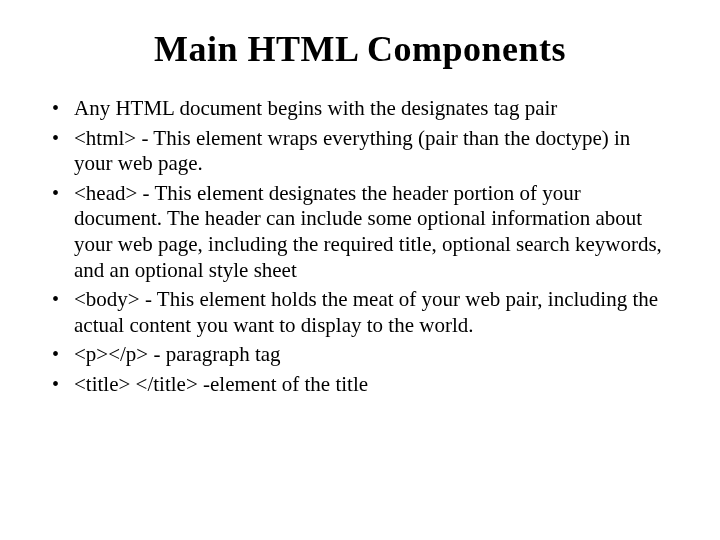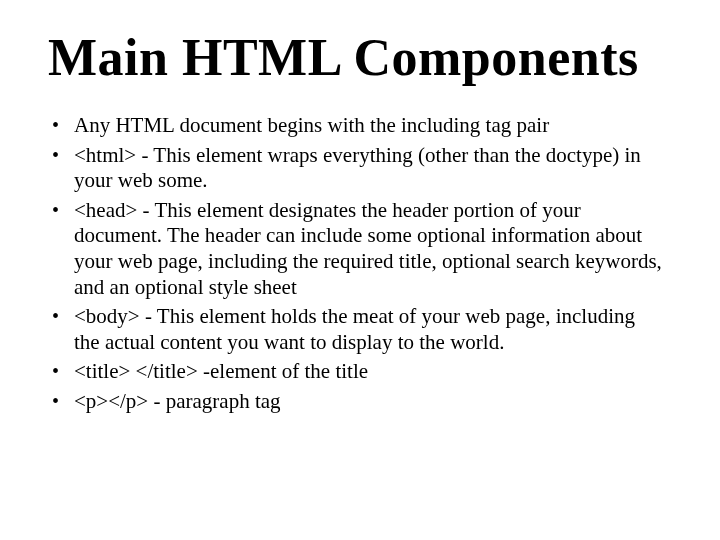--- a/index.html
+++ b/index.html
@@ -9,21 +9,22 @@
     height: 540px;
     background: #fff;
     font-family: Georgia, "Times New Roman", serif;
     color: #000;
   }
   .slide {
     box-sizing: border-box;
     padding: 28px 48px 24px 48px;
   }
   h1 {
-    font-size: 52px;
+    text-align: center;
+    font-size: 36px;
     font-weight: bold;
     margin: 0 0 26px 0;
     letter-spacing: 0.5px;
   }
   ul {
     list-style: none;
     margin: 0;
     padding: 0 8px 0 0;
   }
   li {
@@ -41,20 +42,20 @@
     font-size: 20px;
   }
   .tag { }
 </style>
 </head>
 <body>
 
 <div class="slide">
   <h1>Main HTML Components</h1>
   <ul>
-    <li><span></span><span class="tag"></span><span>Any HTML document begins with the including tag pair</span></li>
-    <li><span></span><span class="tag">&lt;html&gt;</span><span> - This element wraps everything (other than the doctype) in your web some.</span></li>
+    <li><span></span><span class="tag"></span><span>Any HTML document begins with the designates tag pair</span></li>
+    <li><span></span><span class="tag">&lt;html&gt;</span><span> - This element wraps everything (pair than the doctype) in your web page.</span></li>
     <li><span></span><span class="tag">&lt;head&gt;</span><span> - This element designates the header portion of your document. The header can include some optional information about your web page, including the required title, optional search keywords, and an optional style sheet</span></li>
-    <li><span></span><span class="tag">&lt;body&gt;</span><span> - This element holds the meat of your web page, including the actual content you want to display to the world.</span></li>
+    <li><span></span><span class="tag">&lt;body&gt;</span><span> - This element holds the meat of your web pair, including the actual content you want to display to the world.</span></li>
+    <li><span>&lt;p&gt;&lt;/p&gt; - paragraph tag</span><span class="tag"></span><span></span></li>
     <li><span>&lt;title&gt; &lt;/title&gt; -element of the title</span><span class="tag"></span><span></span></li>
-    <li><span>&lt;p&gt;&lt;/p&gt; - paragraph tag</span><span class="tag"></span><span></span></li>
   </ul>
 </div>
 
 </body></html>

